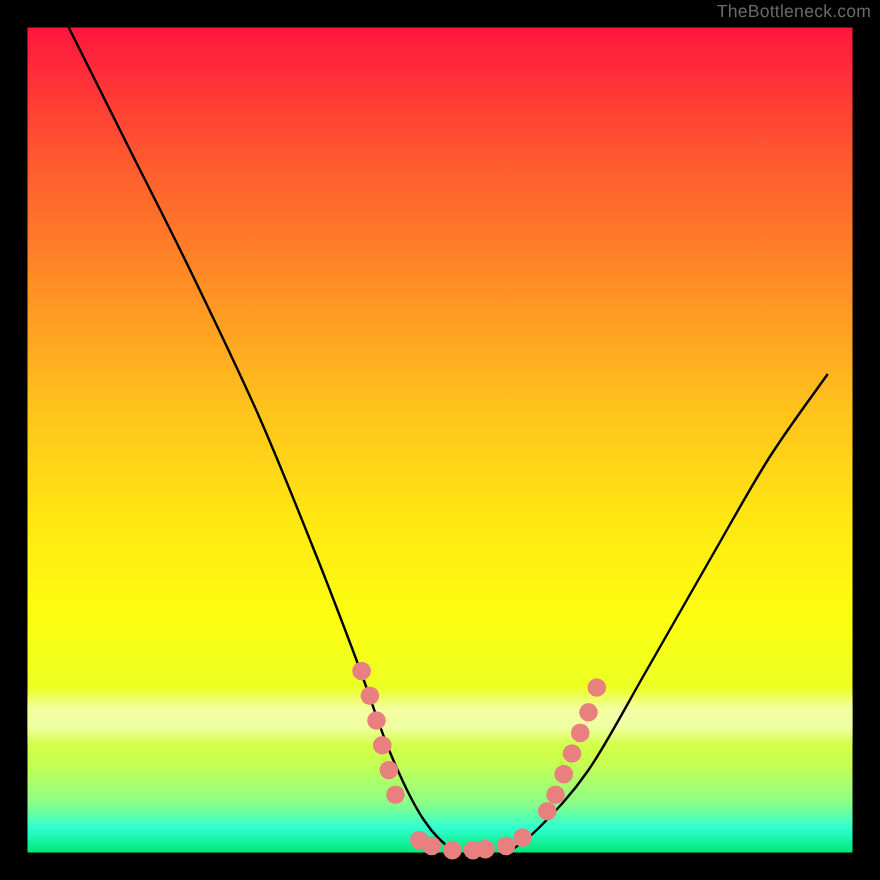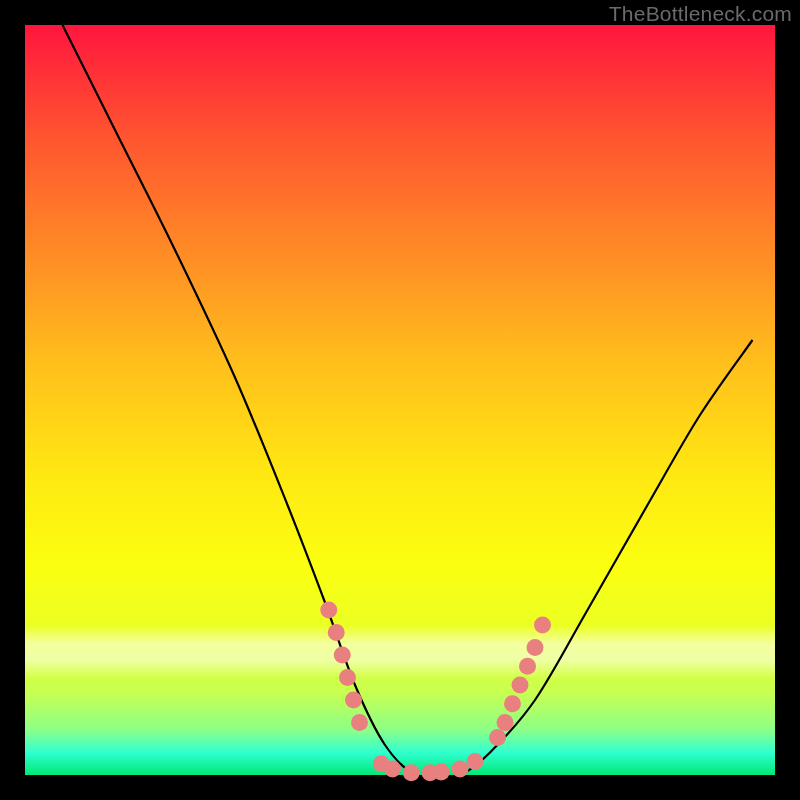--- a/index.html
+++ b/index.html
@@ -50,21 +50,21 @@
     top: 0;
     width: 750px;
     height: 750px;
     overflow: visible;
   }
   .watermark {
     position: absolute;
     top: 2px;
     right: 8px;
     color: #6a6a6a;
-    font-size: 21px;
+    font-size: 16px;
     letter-spacing: 0.2px;
     font-weight: 500;
   }
 </style>
 </head>
 <body>
 
 <div class="frame">
   <div class="white-band"></div>
   <svg class="curve" viewBox="0 0 750 750">

